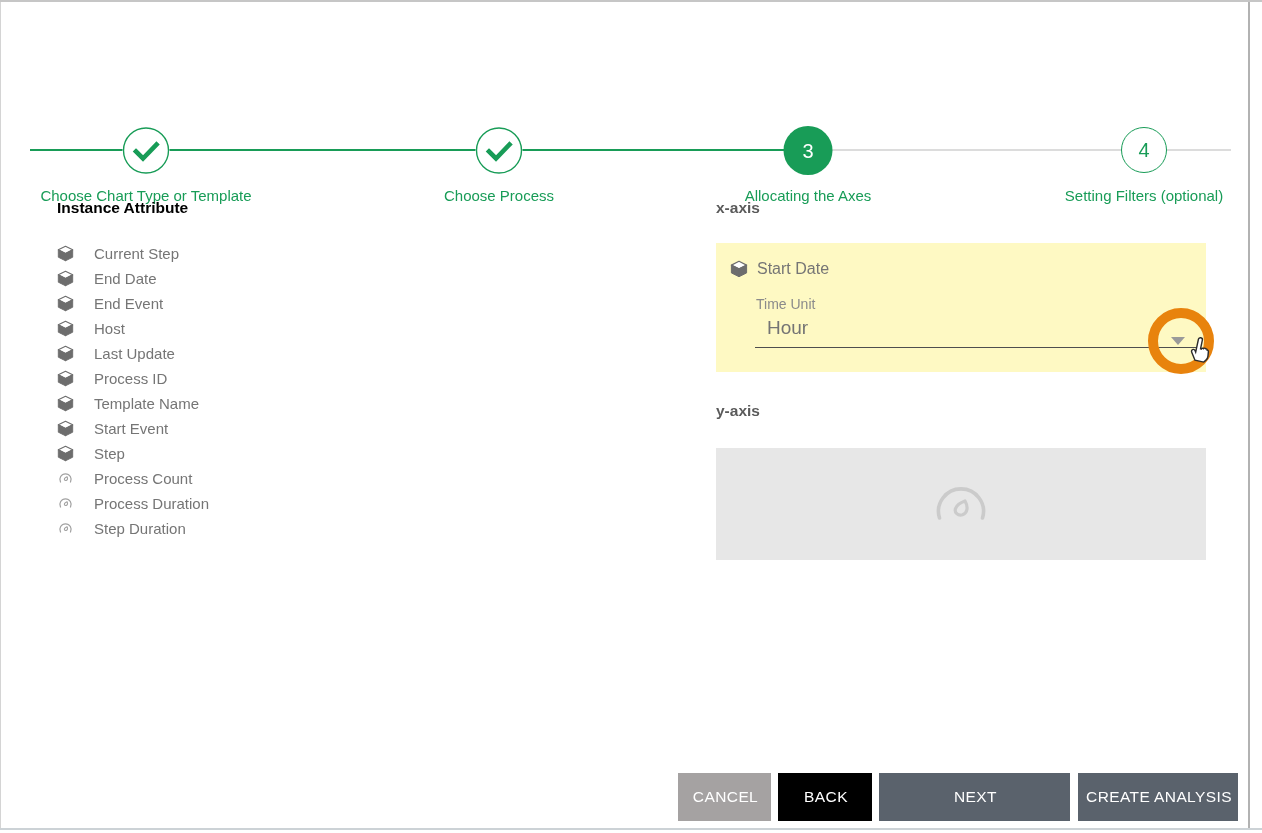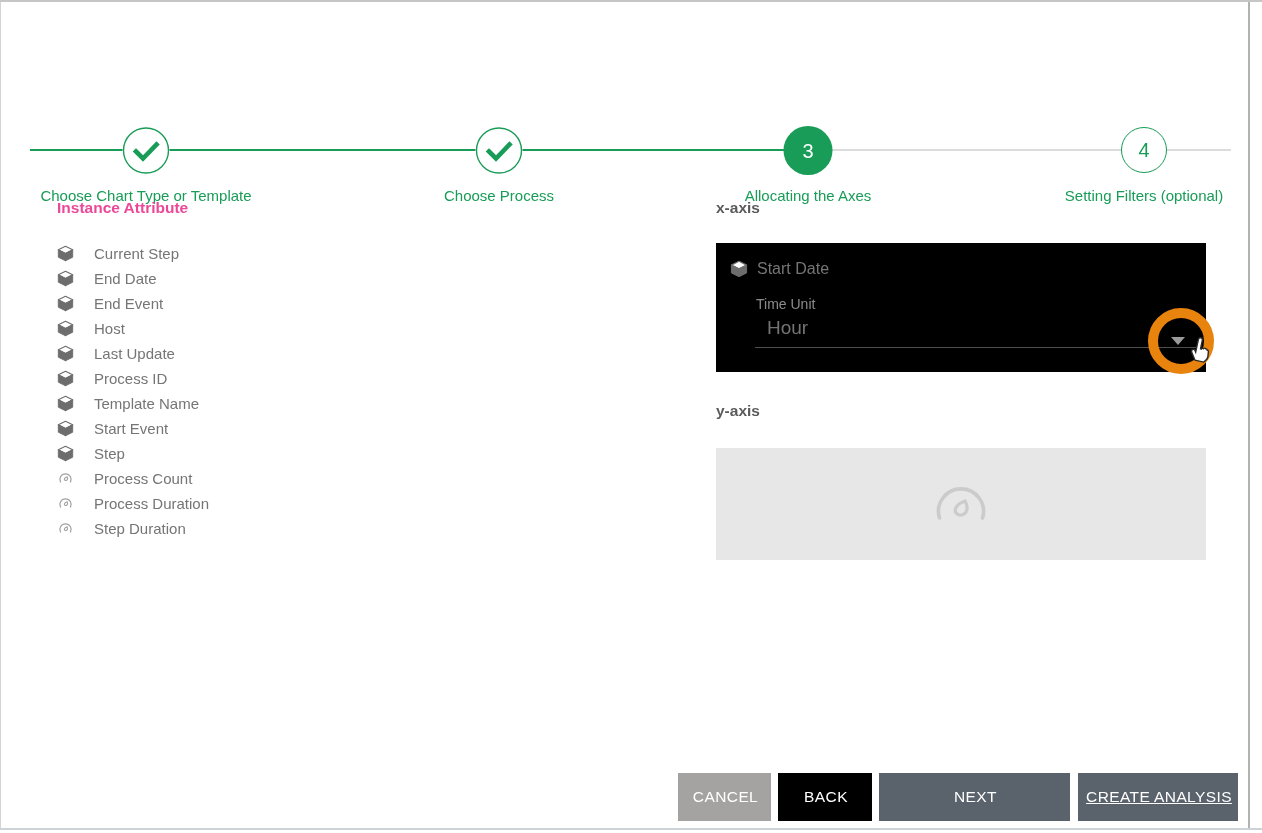--- a/index.html
+++ b/index.html
@@ -23,32 +23,32 @@
   .circle{position:absolute;left:0;top:77px;transform:translateX(-50%);border-radius:50%;
           display:flex;align-items:center;justify-content:center;background:#fff;box-sizing:border-box;}
   .circle.done{width:47px;height:47px;}
   .circle.upcoming{width:46px;height:46px;border:1.4px solid #189c57;color:#189c57;}
   .circle.active{width:49px;height:49px;top:76px;background:#189c57;color:#fff;}
   .numtext{font-size:20px;line-height:1;}
   .step-label{position:absolute;left:0;top:137px;transform:translateX(-50%);white-space:nowrap;
               font-size:15px;color:#189c57;}
 
   
-  .attr-heading{position:absolute;left:57px;top:199px;font-size:15.5px;font-weight:700;color:#ec4899;}
+  .attr-heading{position:absolute;left:57px;top:199px;font-size:15.5px;font-weight:700;color:#000000;}
   .attr-list{position:absolute;left:57px;top:245px;margin:0;padding:0;list-style:none;}
   .attr-item{display:flex;align-items:flex-start;height:25px;gap:20px;cursor:default;}
   .attr-item .ic{width:17px;height:17px;display:inline-flex;}
   .attr-label{font-size:15px;color:#757575;}
 
   
   .axis-heading{position:absolute;font-size:15.5px;font-weight:700;color:#5a5a5a;}
   #x-heading{left:716px;top:199px;}
   #y-heading{left:716px;top:402px;}
   .axis-box{position:absolute;left:716px;width:490px;box-sizing:border-box;}
-  #x-box{top:243px;height:129px;background:#000000;}
+  #x-box{top:243px;height:129px;background:#fef9c3;}
   #y-box{top:448px;height:112px;background:#e7e7e7;display:flex;align-items:center;justify-content:center;}
   .chip{position:absolute;left:14px;top:17px;display:flex;align-items:center;gap:9px;}
   .chip .ic{width:18px;height:18px;display:inline-flex;}
   .chip-label{font-size:16px;color:#757575;}
   .tu-label{position:absolute;left:40px;top:53px;font-size:14px;color:#8b8b8b;}
   .tu-value{position:absolute;left:40px;top:74px;font-size:19px;color:#747474;margin-left:11px;}
   .tu-underline{position:absolute;left:39px;top:104px;width:444px;height:1px;background:#4e4e4e;}
   .dd-arrow{position:absolute;left:455px;top:94px;width:0;height:0;
             border-left:7px solid transparent;border-right:7px solid transparent;border-top:8px solid #9a9a9a;}
 
@@ -57,21 +57,21 @@
         border-radius:50%;z-index:5;}
   .hand{position:absolute;left:1184px;top:334px;width:32px;height:34px;z-index:6;}
 
   
   .btn{position:absolute;top:773px;height:48px;border:none;color:#fff;font-size:15.5px;
        font-family:"Liberation Sans",sans-serif;letter-spacing:.4px;cursor:pointer;
        display:flex;align-items:center;justify-content:center;padding-left:8px;}
   #btn-cancel{left:678px;width:93px;background:#a5a2a2;}
   #btn-back{left:778px;width:94px;background:#000000;}
   #btn-next{left:879px;width:191px;background:#5a626c;}
-  #btn-create{left:1078px;width:160px;background:#5a626c;text-decoration:underline;}
+  #btn-create{left:1078px;width:160px;background:#5a626c;}
 </style>
 </head>
 <body>
 
 <div class="window">
 
 
   <div class="stepper">
     <div class="conn green"></div>
     <div class="conn gray"></div>

